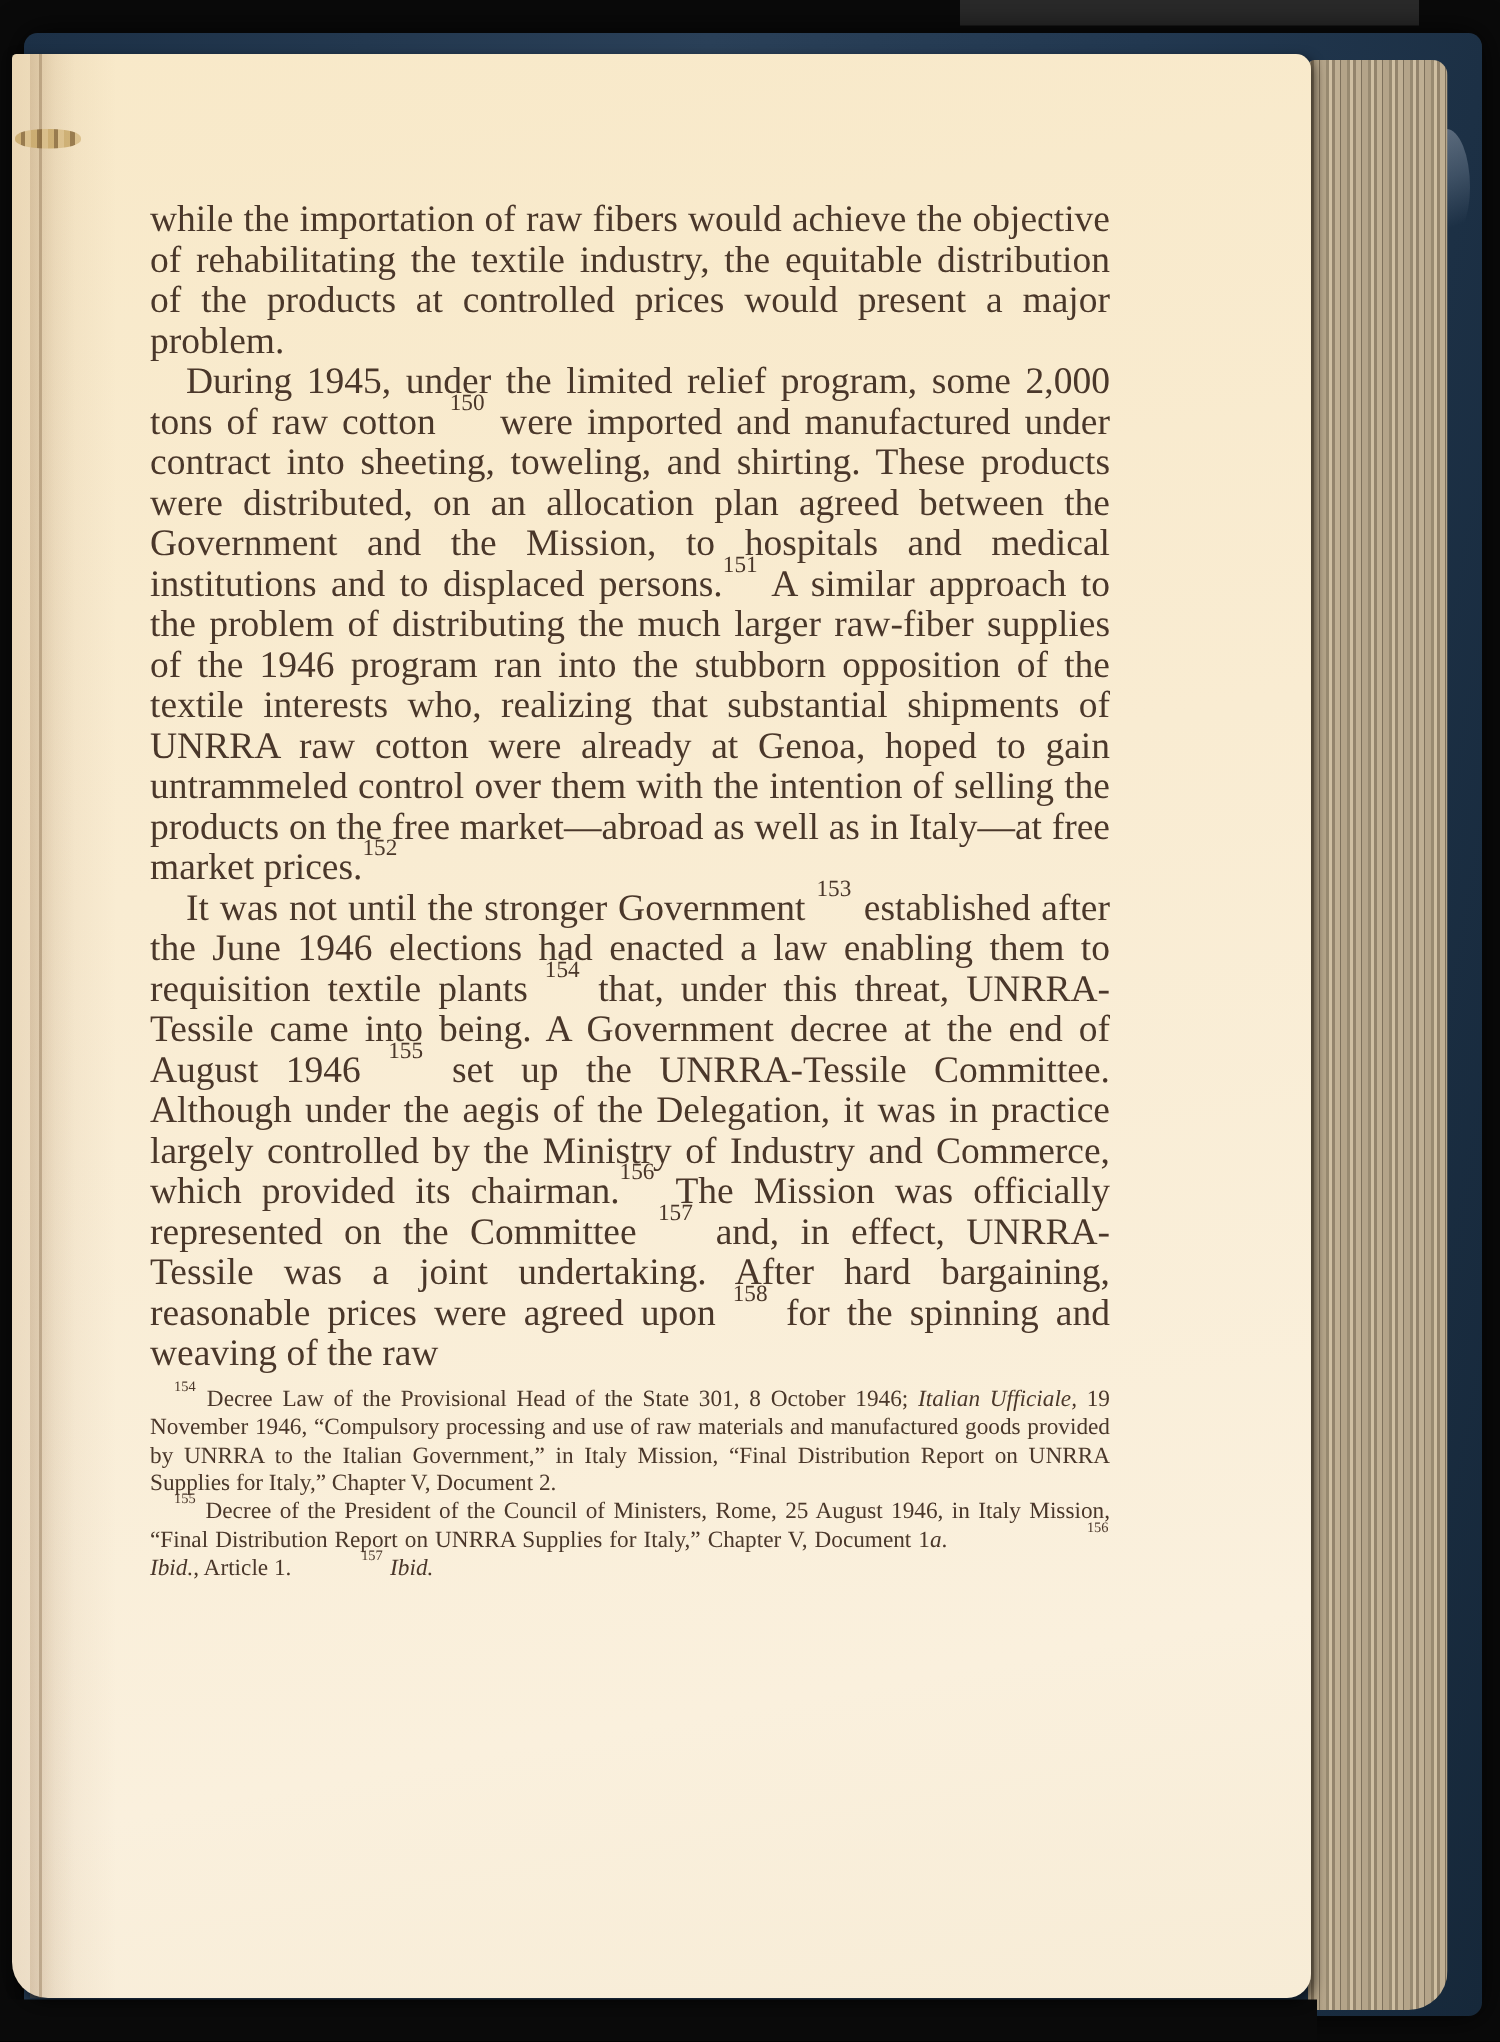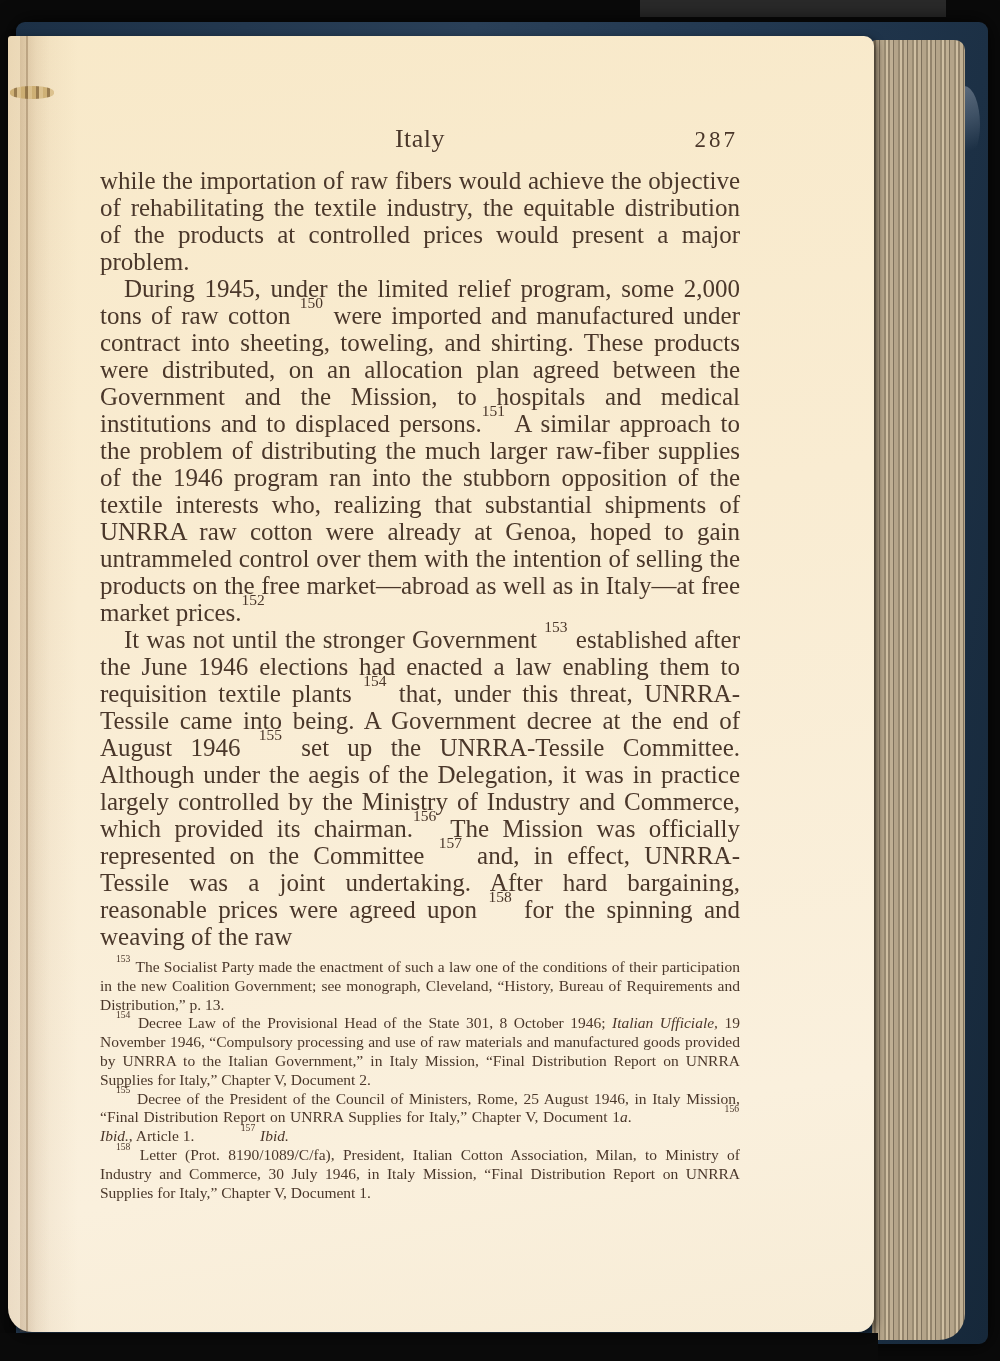--- a/index.html
+++ b/index.html
@@ -76,29 +76,23 @@
   <div class="bg-patch"></div>
   <div class="cover"></div>
   <div class="cover-corner-highlight"></div>
   <div class="fore-edge"></div>
   <div class="bottom-shadow"></div>
   <div class="paper">
     <div class="gutter"></div>
     <div class="headband"></div>
   </div>
   <div class="content">
-    <div class="page-header">
-      <span class="running-title">Italy</span>
-      <span class="page-number">287</span>
-    </div>
     <div class="body-text">
         <p>while the importation of raw fibers would achieve the objective of rehabilitating the textile industry, the equitable distribution of the products at controlled prices would present a major problem.</p>
         <p class="indent">During 1945, under the limited relief program, some 2,000 tons of raw cotton <sup>150</sup> were imported and manufactured under contract into sheeting, toweling, and shirting. These products were distributed, on an allocation plan agreed between the Government and the Mission, to hospitals and medical institutions and to displaced persons.<sup>151</sup> A similar approach to the problem of distributing the much larger raw-fiber supplies of the 1946 program ran into the stubborn opposition of the textile interests who, realizing that substantial shipments of UNRRA raw cotton were already at Genoa, hoped to gain untrammeled control over them with the intention of selling the products on the free market—abroad as well as in Italy—at free market prices.<sup>152</sup></p>
         <p class="indent">It was not until the stronger Government <sup>153</sup> established after the June 1946 elections had enacted a law enabling them to requisition textile plants <sup>154</sup> that, under this threat, UNRRA-Tessile came into being. A Government decree at the end of August 1946 <sup>155</sup> set up the UNRRA-Tessile Committee. Although under the aegis of the Delegation, it was in practice largely controlled by the Ministry of Industry and Commerce, which provided its chairman.<sup>156</sup> The Mission was officially represented on the Committee <sup>157</sup> and, in effect, UNRRA-Tessile was a joint undertaking. After hard bargaining, reasonable prices were agreed upon <sup>158</sup> for the spinning and weaving of the raw</p>
       </div>
     <div class="footnotes">
-        <p><sup>153</sup> The Socialist Party made the enactment of such a law one of the conditions of their participation in the new Coalition Government; see monograph, Cleveland, “History, Bureau of Requirements and Distribution,” p. 13.</p>
         <p><sup>154</sup> Decree Law of the Provisional Head of the State 301, 8 October 1946; <i>Italian Ufficiale,</i> 19 November 1946, “Compulsory processing and use of raw materials and manufactured goods provided by UNRRA to the Italian Government,” in Italy Mission, “Final Distribution Report on UNRRA Supplies for Italy,” Chapter V, Document 2.</p>
         <p><sup>155</sup> Decree of the President of the Council of Ministers, Rome, 25 August 1946, in Italy Mission, “Final Distribution Report on UNRRA Supplies for Italy,” Chapter V, Document 1<i>a</i>.<span class="gap-spacer" style="width: 6em;"></span><sup>156</sup> <i>Ibid.</i>, Article 1.<span class="gap-spacer" style="width: 3em;"></span><sup>157</sup> <i>Ibid.</i></p>
-        <p><sup>158</sup> Letter (Prot. 8190/1089/C/fa), President, Italian Cotton Association, Milan, to Ministry of Industry and Commerce, 30 July 1946, in Italy Mission, “Final Distribution Report on UNRRA Supplies for Italy,” Chapter V, Document 1.</p>
       </div>
   </div>
 </div>
 
 </body></html>

